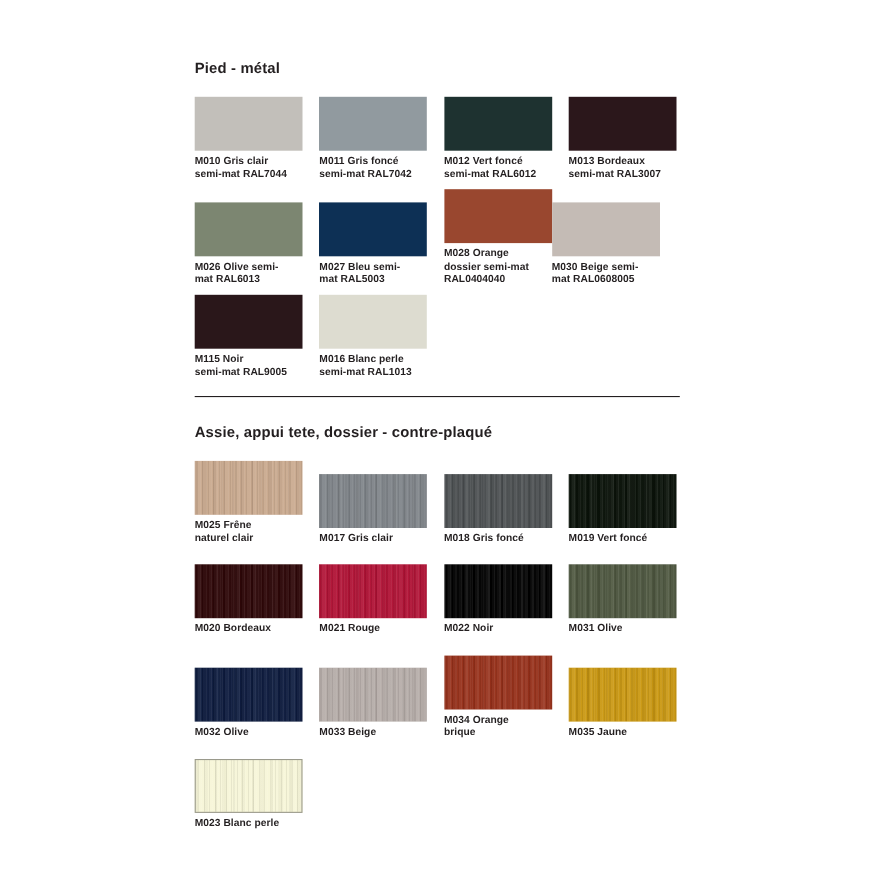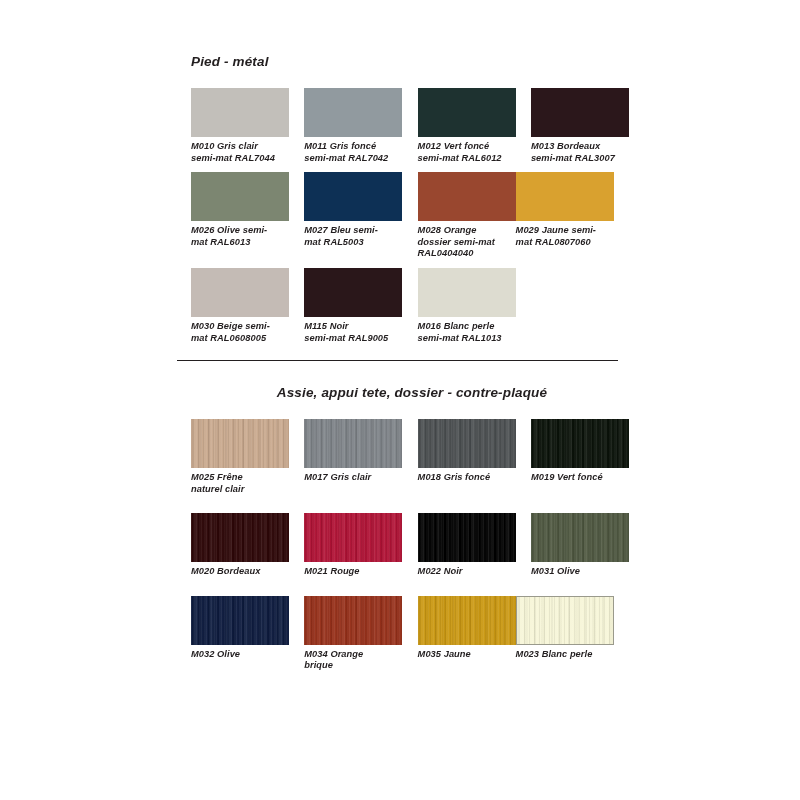--- a/index.html
+++ b/index.html
@@ -15,23 +15,22 @@
     -webkit-font-smoothing: antialiased;
   }
   .page {
     position: relative;
     width: 800px;
     height: 800px;
     overflow: hidden;
   }
   .section {
     position: absolute;
-    left: 191px;
+    left: 177px;
     width: 442px;
-    font-style: italic;
   }
   .rule {
     position: absolute;
     left: 177px;
     width: 441px;
     height: 1px;
     background: #231f20;
   }
   .section-title {
     font-size: 13.5px;
@@ -40,20 +39,21 @@
     color: #231f20;
     margin: 0;
     padding: 0;
     line-height: 16px;
   }
   .grid {
     display: flex;
     flex-wrap: wrap;
     width: 456px;
     margin-left: 0;
+    align-items: flex-end;
   }
   .swatch-cell {
     width: 98px;
     margin-right: 15.3px;
     margin-bottom: 8px;
   }
   .swatch-cell.last-col {
     margin-right: 0;
   }
   .chip {
@@ -110,21 +110,21 @@
     color: #231f20;
     margin-top: 4px;
     letter-spacing: 0.05px;
     white-space: pre-line;
   }
   
   #section-pied { top: 54px; }
   #section-pied .section-title { margin-bottom: 18px; }
   #rule-1 { top: 360px; }
   #section-assise { top: 385px; }
-  #section-assise .section-title { margin-bottom: 18px; text-align: center; }
+  #section-assise .section-title { margin-bottom: 18px; }
   #section-assise .swatch-cell { margin-bottom: 18px; }
 </style>
 </head>
 <body>
 
 <div class="page">
 
   <div class="section" id="section-pied">
     <div class="section-title">Pied - métal</div>
     <div class="grid">
@@ -158,25 +158,20 @@
           <div class="chip-label">M027 Bleu semi-
 mat RAL5003</div>
         </div>
         <div class="swatch-cell last-col">
           <div class="chip" style="background: rgb(153, 71, 47);"></div>
           <div class="chip-label">M028 Orange
 dossier semi-mat
 RAL0404040</div>
         </div>
         <div class="swatch-cell">
-          <div class="chip" style="background: rgb(217, 161, 47);"></div>
-          <div class="chip-label">M029 Jaune semi-
-mat RAL0807060</div>
-        </div>
-        <div class="swatch-cell">
           <div class="chip" style="background: rgb(196, 187, 181);"></div>
           <div class="chip-label">M030 Beige semi-
 mat RAL0608005</div>
         </div>
         <div class="swatch-cell">
           <div class="chip" style="background: rgb(42, 23, 26);"></div>
           <div class="chip-label">M115 Noir
 semi-mat RAL9005</div>
         </div>
         <div class="swatch-cell last-col">
@@ -223,20 +218,24 @@
         </div>
         <div class="swatch-cell last-col">
           <div class="chip grain" style="background: rgb(78, 87, 64);"></div>
           <div class="chip-label">M031 Olive</div>
         </div>
         <div class="swatch-cell">
           <div class="chip grain" style="background: rgb(13, 27, 62);"></div>
           <div class="chip-label">M032 Olive</div>
         </div>
         <div class="swatch-cell">
+          <div class="chip grain" style="background: rgb(181, 172, 168);"></div>
+          <div class="chip-label">M033 Beige</div>
+        </div>
+        <div class="swatch-cell">
           <div class="chip grain" style="background: rgb(150, 48, 26);"></div>
           <div class="chip-label">M034 Orange
 brique</div>
         </div>
         <div class="swatch-cell last-col">
           <div class="chip grain" style="background: rgb(202, 152, 18);"></div>
           <div class="chip-label">M035 Jaune</div>
         </div>
         <div class="swatch-cell">
           <div class="chip grain bordered" style="background: rgb(247, 246, 216);"></div>

